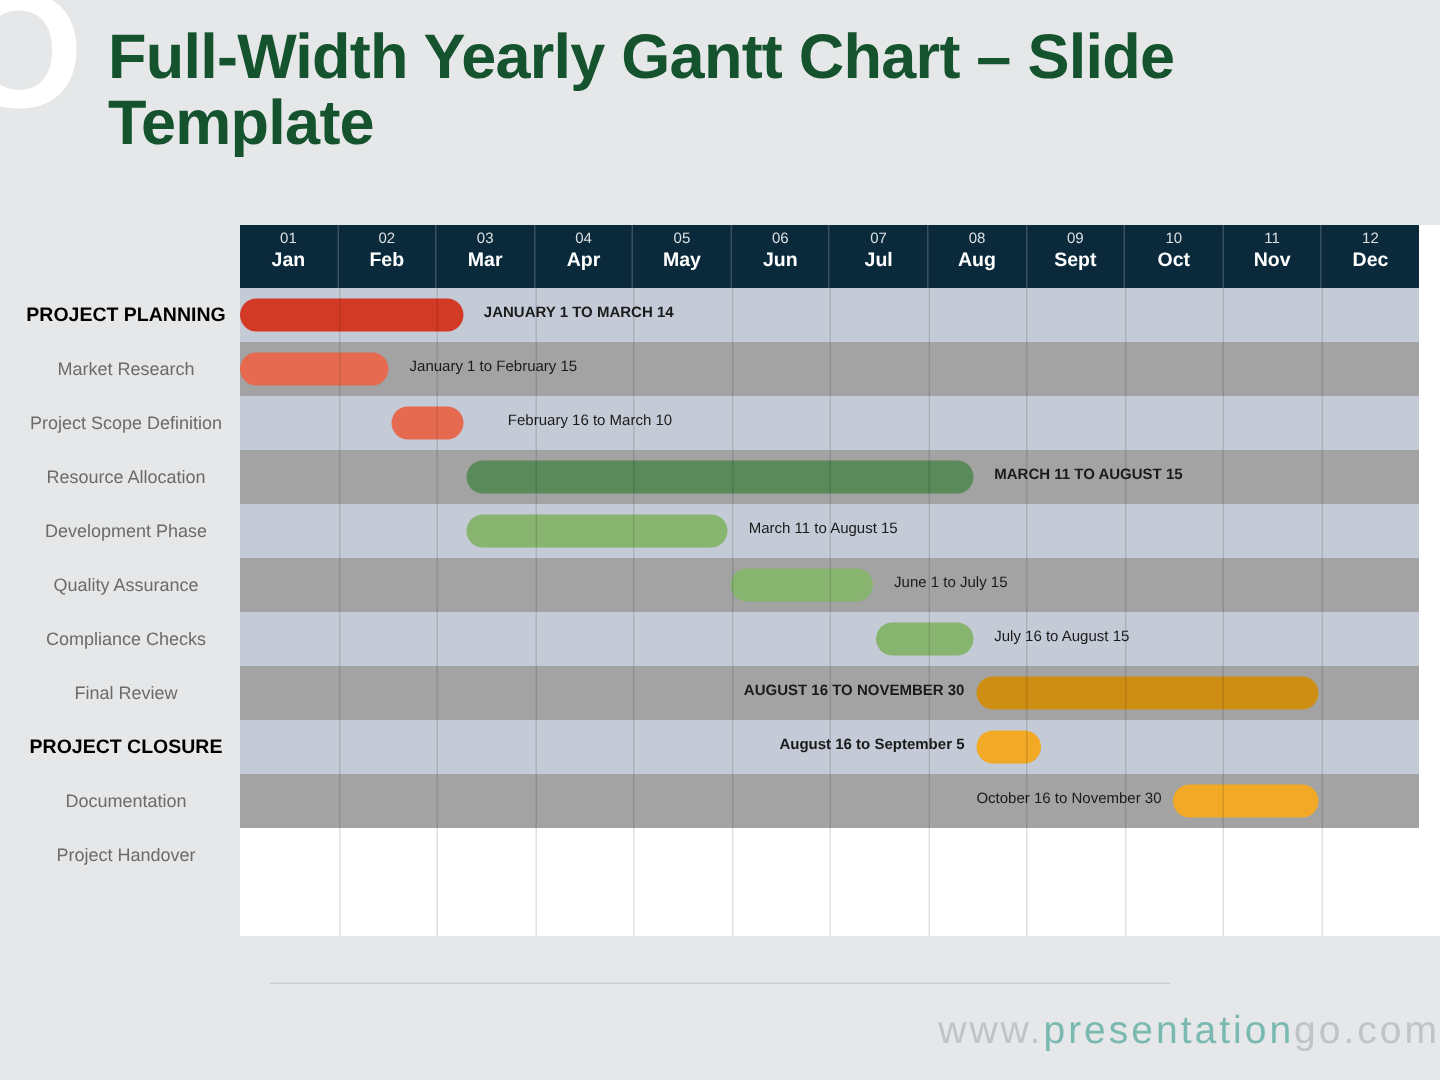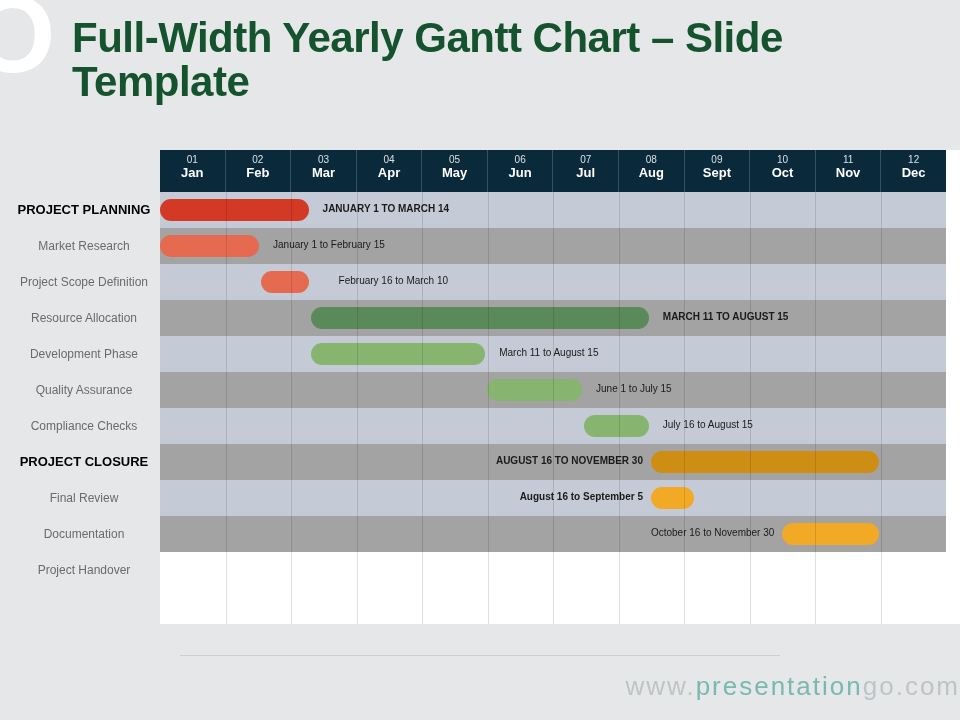--- a/index.html
+++ b/index.html
@@ -143,22 +143,22 @@
 
 <div class="chart">
   <div class="rowlabels">
       <div class="rowlabel phase">PROJECT PLANNING</div>
       <div class="rowlabel">Market Research</div>
       <div class="rowlabel">Project Scope Definition</div>
       <div class="rowlabel">Resource Allocation</div>
       <div class="rowlabel">Development Phase</div>
       <div class="rowlabel">Quality Assurance</div>
       <div class="rowlabel">Compliance Checks</div>
+      <div class="rowlabel">Final Review</div>
       <div class="rowlabel phase">PROJECT CLOSURE</div>
-      <div class="rowlabel">Final Review</div>
       <div class="rowlabel">Documentation</div>
       <div class="rowlabel">Project Handover</div>
     </div>
   <div class="grid">
     <div class="timeline-head">
         <div class="thcell">
           <div class="thnum">01</div>
           <div class="thmon">Jan</div>
         </div>
         <div class="thcell">

